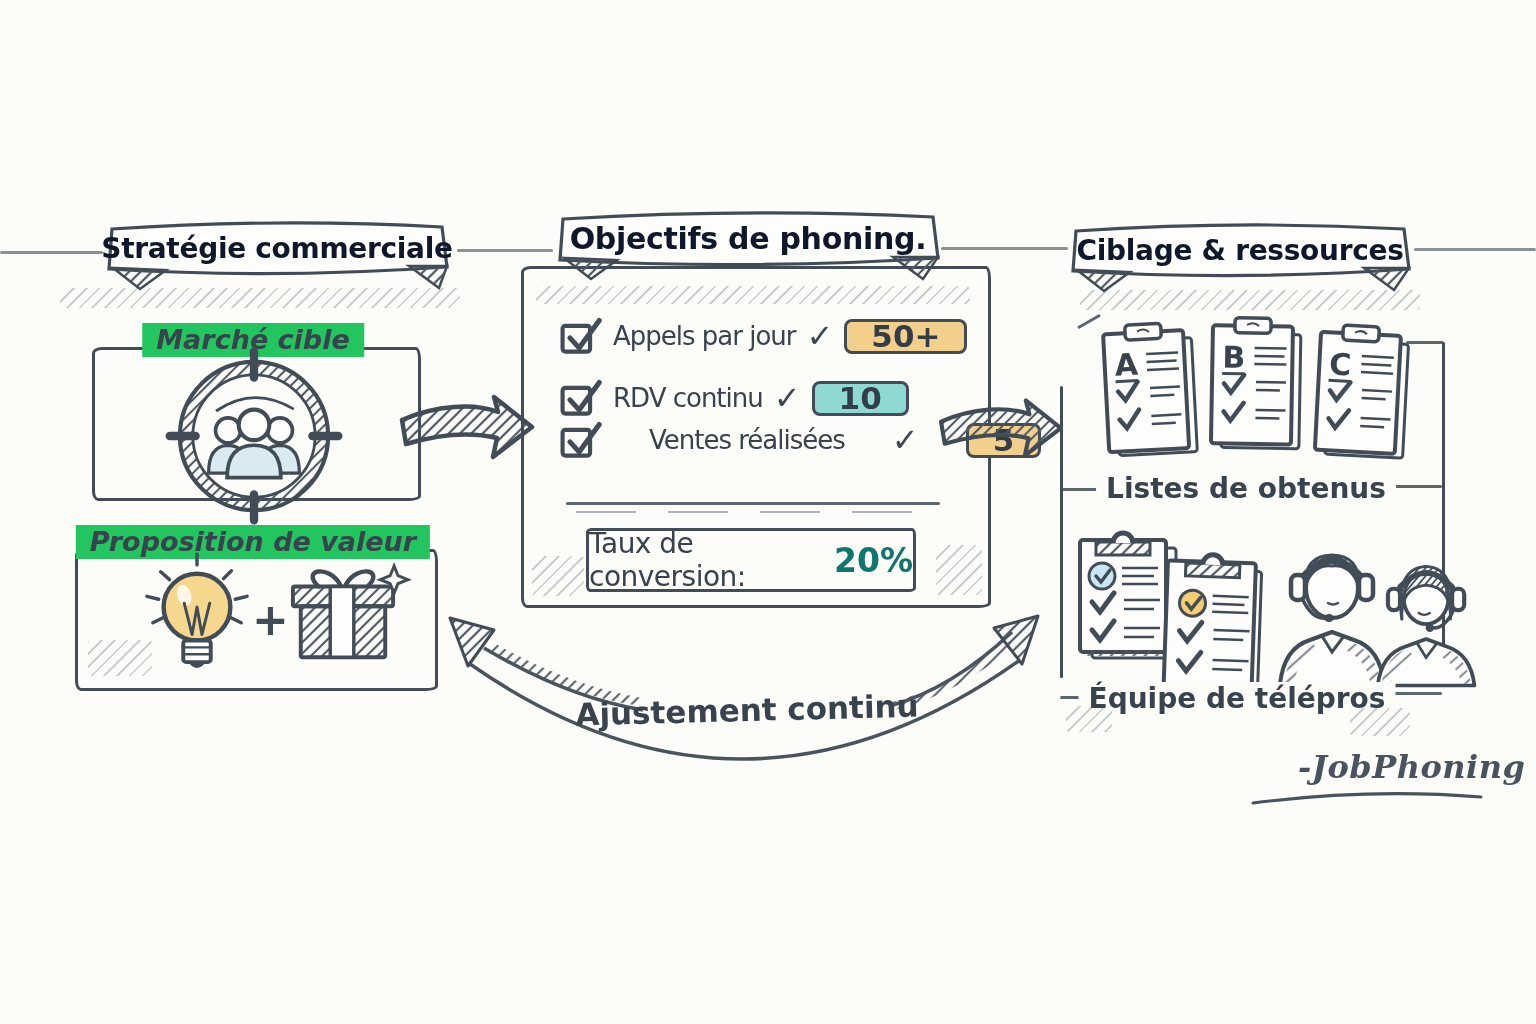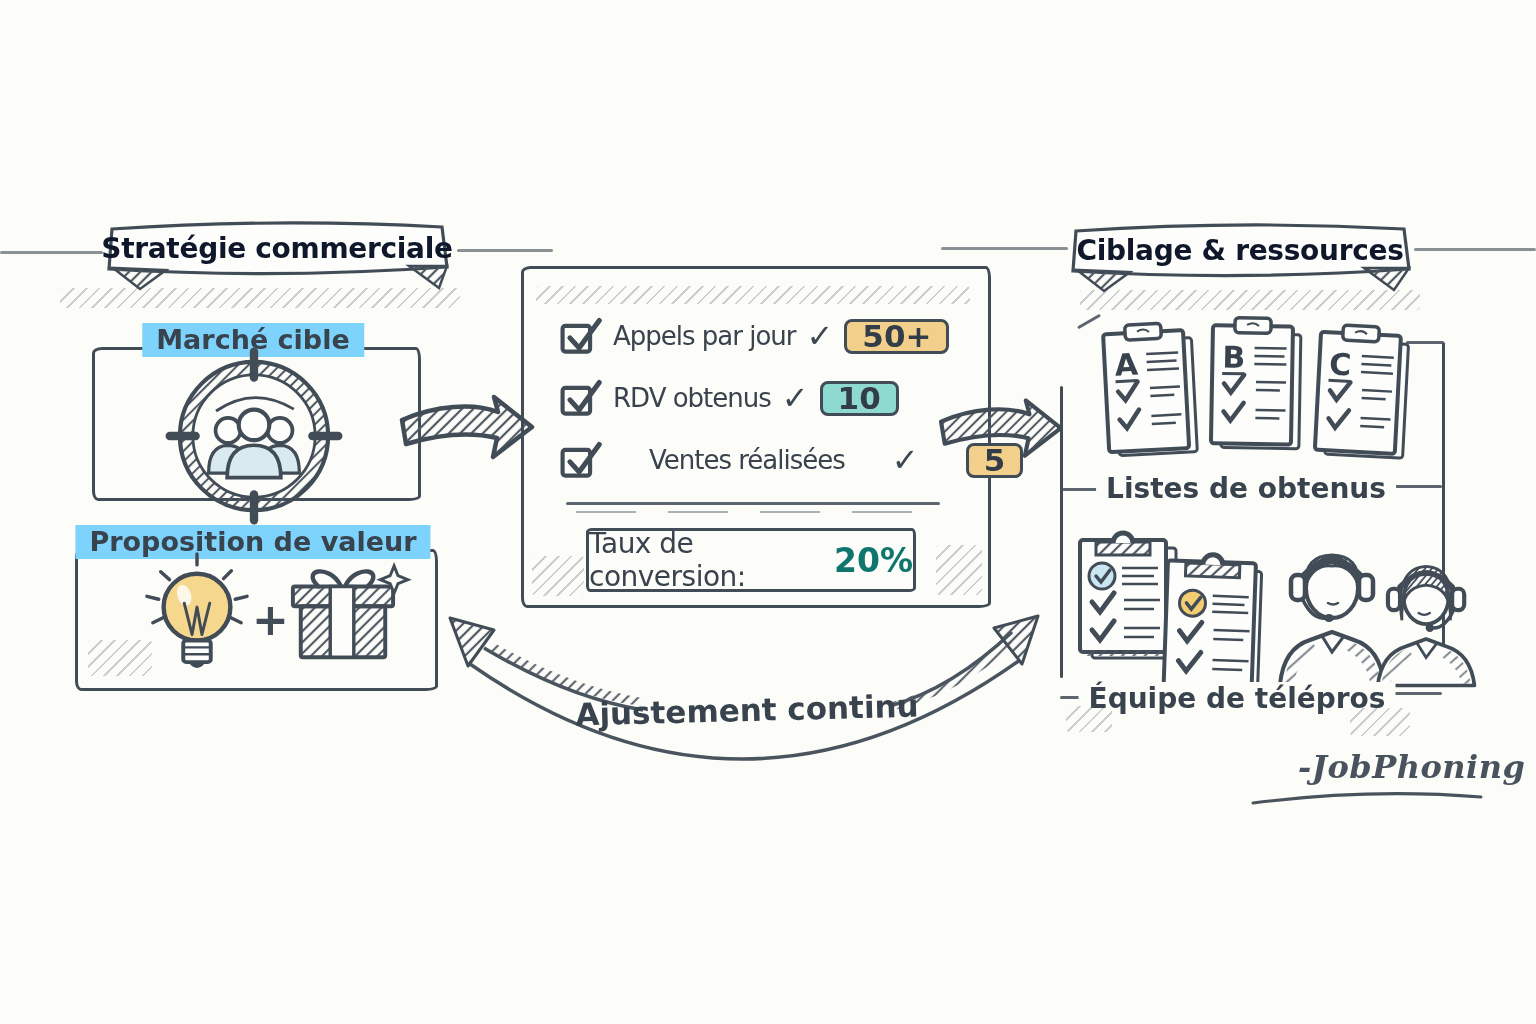--- a/index.html
+++ b/index.html
@@ -6,29 +6,29 @@
   .canvas{position:relative;width:1536px;height:1024px;background:#fcfcf9;overflow:hidden;
           font-family:"DejaVu Sans",sans-serif;color:#39434d;}
   .abs{position:absolute;}
   svg{overflow:visible;display:block;}
   svg text{font-family:"DejaVu Sans",sans-serif;fill:#39434d;}
   .hatch{background:repeating-linear-gradient(135deg, rgba(78,88,98,.55) 0 1.8px, transparent 1.8px 9px);}
   .hpatch{opacity:.5;border-radius:4px;}
   .connector{position:absolute;background:#4d5760;height:3px;border-radius:2px;opacity:.65;}
   .dash{position:absolute;background:#4b555e;height:3px;border-radius:2px;opacity:.9;}
   .box{position:absolute;border:3px solid #414c56;border-radius:10px 5px 12px 6px/6px 12px 5px 10px;background:transparent;}
-  .box-label{position:absolute;transform:translateX(-50%);background:#7dd3fc;padding:0 14px;
-             font-size:27px;font-weight:600;color:#39434d;white-space:nowrap;line-height:34px;}
+  .box-label{position:absolute;transform:translateX(-50%);background:#22c55e;padding:0 14px;
+             font-size:27px;font-weight:600;color:#39434d;white-space:nowrap;line-height:34px;font-style:italic;}
   .banner-text{position:absolute;left:6px;right:6px;top:9px;height:46px;display:flex;align-items:center;
                justify-content:center;font-weight:600;color:#0f172a;white-space:nowrap;letter-spacing:-.3px;}
   .row{position:absolute;display:flex;align-items:center;gap:11px;height:52px;}
   .row-label{font-size:26px;letter-spacing:-1px;font-weight:500;color:#39434d;white-space:nowrap;}
   .check-glyph{font-size:32px;font-weight:bold;color:#3d4751;line-height:1;}
   .badge{display:flex;align-items:center;justify-content:center;border:3.5px solid #414c56;border-radius:8px;
-         font-size:31px;font-weight:bold;color:#333d47;height:35px;box-sizing:border-box;padding:0 15px;}
+         font-size:31px;font-weight:bold;color:#333d47;height:35px;box-sizing:border-box;padding:0 24px;}
   .cap-label{position:absolute;transform:translateX(-50%);font-size:28px;font-weight:600;color:#39434d;
              white-space:nowrap;background:#fcfcf9;padding:0 10px;}
   .conv-box{position:absolute;border:3.2px solid #414c56;border-radius:6px 4px 7px 4px/4px 7px 4px 6px;
             display:flex;align-items:center;justify-content:space-between;gap:12px;background:#fcfcf9;}
   .conv-label{font-size:28px;font-weight:500;letter-spacing:-.5px;}
   .conv-value{font-size:33px;font-weight:bold;color:#0f766e;}
   .loop-label{position:absolute;transform:translateX(-50%) rotate(-1.5deg);font-size:31px;font-weight:600;
               color:#39434d;white-space:nowrap;}
   .signature{position:absolute;font-family:"DejaVu Serif",serif;font-style:italic;font-weight:bold;
              font-size:32px;color:#49535d;letter-spacing:.5px;white-space:nowrap;}
@@ -123,40 +123,48 @@
     <rect x="52" y="27" width="24" height="72" fill="#fdfdfc" stroke="#414c56" stroke-width="3.5"></rect>
     <path d="M117,6 L121,16 131,20 121,24 117,34 113,24 103,20 113,16 Z" fill="#fdfdfc" stroke="#414c56" stroke-width="3"></path>
   </svg>
 
   <svg class="abs" viewBox="0 0 140 76" style="left:396px;top:390px;width:140px;height:76px;">
     <path d="M6,30 C40,15 78,13 102,22 L98,7 L136,37 L97,67 L101,48 C76,42 44,44 10,54 Z" fill="url(#hatch)" stroke="#414c56" stroke-width="4.5" stroke-linejoin="round"></path>
   </svg>
 
   <div class="box" style="left:521px;top:266px;width:464px;height:336px;border-width:3.5px;"></div>
   <div class="abs hatch hpatch" style="left:536px;top:286px;width:434px;height:18px;"></div>
+  <div class="abs" style="left:551px;top:206px;width:394px;height:98px;">
+    <svg viewBox="0 0 394 74" width="394" height="74">
+      <path d="M12,13 Q197,2 382,11 L387,52 Q197,64 9,54 Z" fill="#fdfdfc" stroke="#414c56" stroke-width="3.2"></path>
+      <polygon points="13,52 40,73 66,54" fill="url(#hatch)" stroke="#414c56" stroke-width="2.5"></polygon>
+      <polygon points="342,51 372,73 387,51" fill="url(#hatch)" stroke="#414c56" stroke-width="2.5"></polygon>
+    </svg>
+    <div class="banner-text" style="font-size:30px;">Objectifs de phoning.</div>
+  </div>
 
   <div class="row" style="left:558px;top:310px;">
     <svg viewBox="0 0 48 48" width="44" height="44">
       <rect x="5" y="13" width="30" height="28" rx="3" fill="none" stroke="#414c56" stroke-width="4.5"></rect>
       <path d="M13,26 L23,37 L45,7" fill="none" stroke="#414c56" stroke-width="5.5" stroke-linecap="round" stroke-linejoin="round"></path>
     </svg>
     <span class="row-label">Appels par jour</span>
     <span class="check-glyph">✓</span>
     <span class="badge" style="min-width: 80px; background-color: rgb(242, 208, 140);">50+</span>
   </div>
   <div class="row" style="left:558px;top:372px;">
     <svg viewBox="0 0 48 48" width="44" height="44">
       <rect x="5" y="13" width="30" height="28" rx="3" fill="none" stroke="#414c56" stroke-width="4.5"></rect>
       <path d="M13,26 L23,37 L45,7" fill="none" stroke="#414c56" stroke-width="5.5" stroke-linecap="round" stroke-linejoin="round"></path>
     </svg>
-    <span class="row-label">RDV obtenus</span>
+    <span class="row-label">RDV continu</span>
     <span class="check-glyph">✓</span>
     <span class="badge" style="min-width: 62px; background-color: rgb(142, 218, 208);">10</span>
   </div>
-  <div class="row" style="left:558px;top:434px;gap:47px;">
+  <div class="row" style="left:558px;top:414px;gap:47px;">
     <svg viewBox="0 0 48 48" width="44" height="44">
       <rect x="5" y="13" width="30" height="28" rx="3" fill="none" stroke="#414c56" stroke-width="4.5"></rect>
       <path d="M13,26 L23,37 L45,7" fill="none" stroke="#414c56" stroke-width="5.5" stroke-linecap="round" stroke-linejoin="round"></path>
     </svg>
     <span class="row-label">Ventes réalisées</span>
     <span class="check-glyph">✓</span>
     <span class="badge" style="min-width: 50px; background-color: rgb(242, 208, 140);">5</span>
   </div>
 
   <div class="dash" style="left:566px;top:502px;width:374px;"></div>

